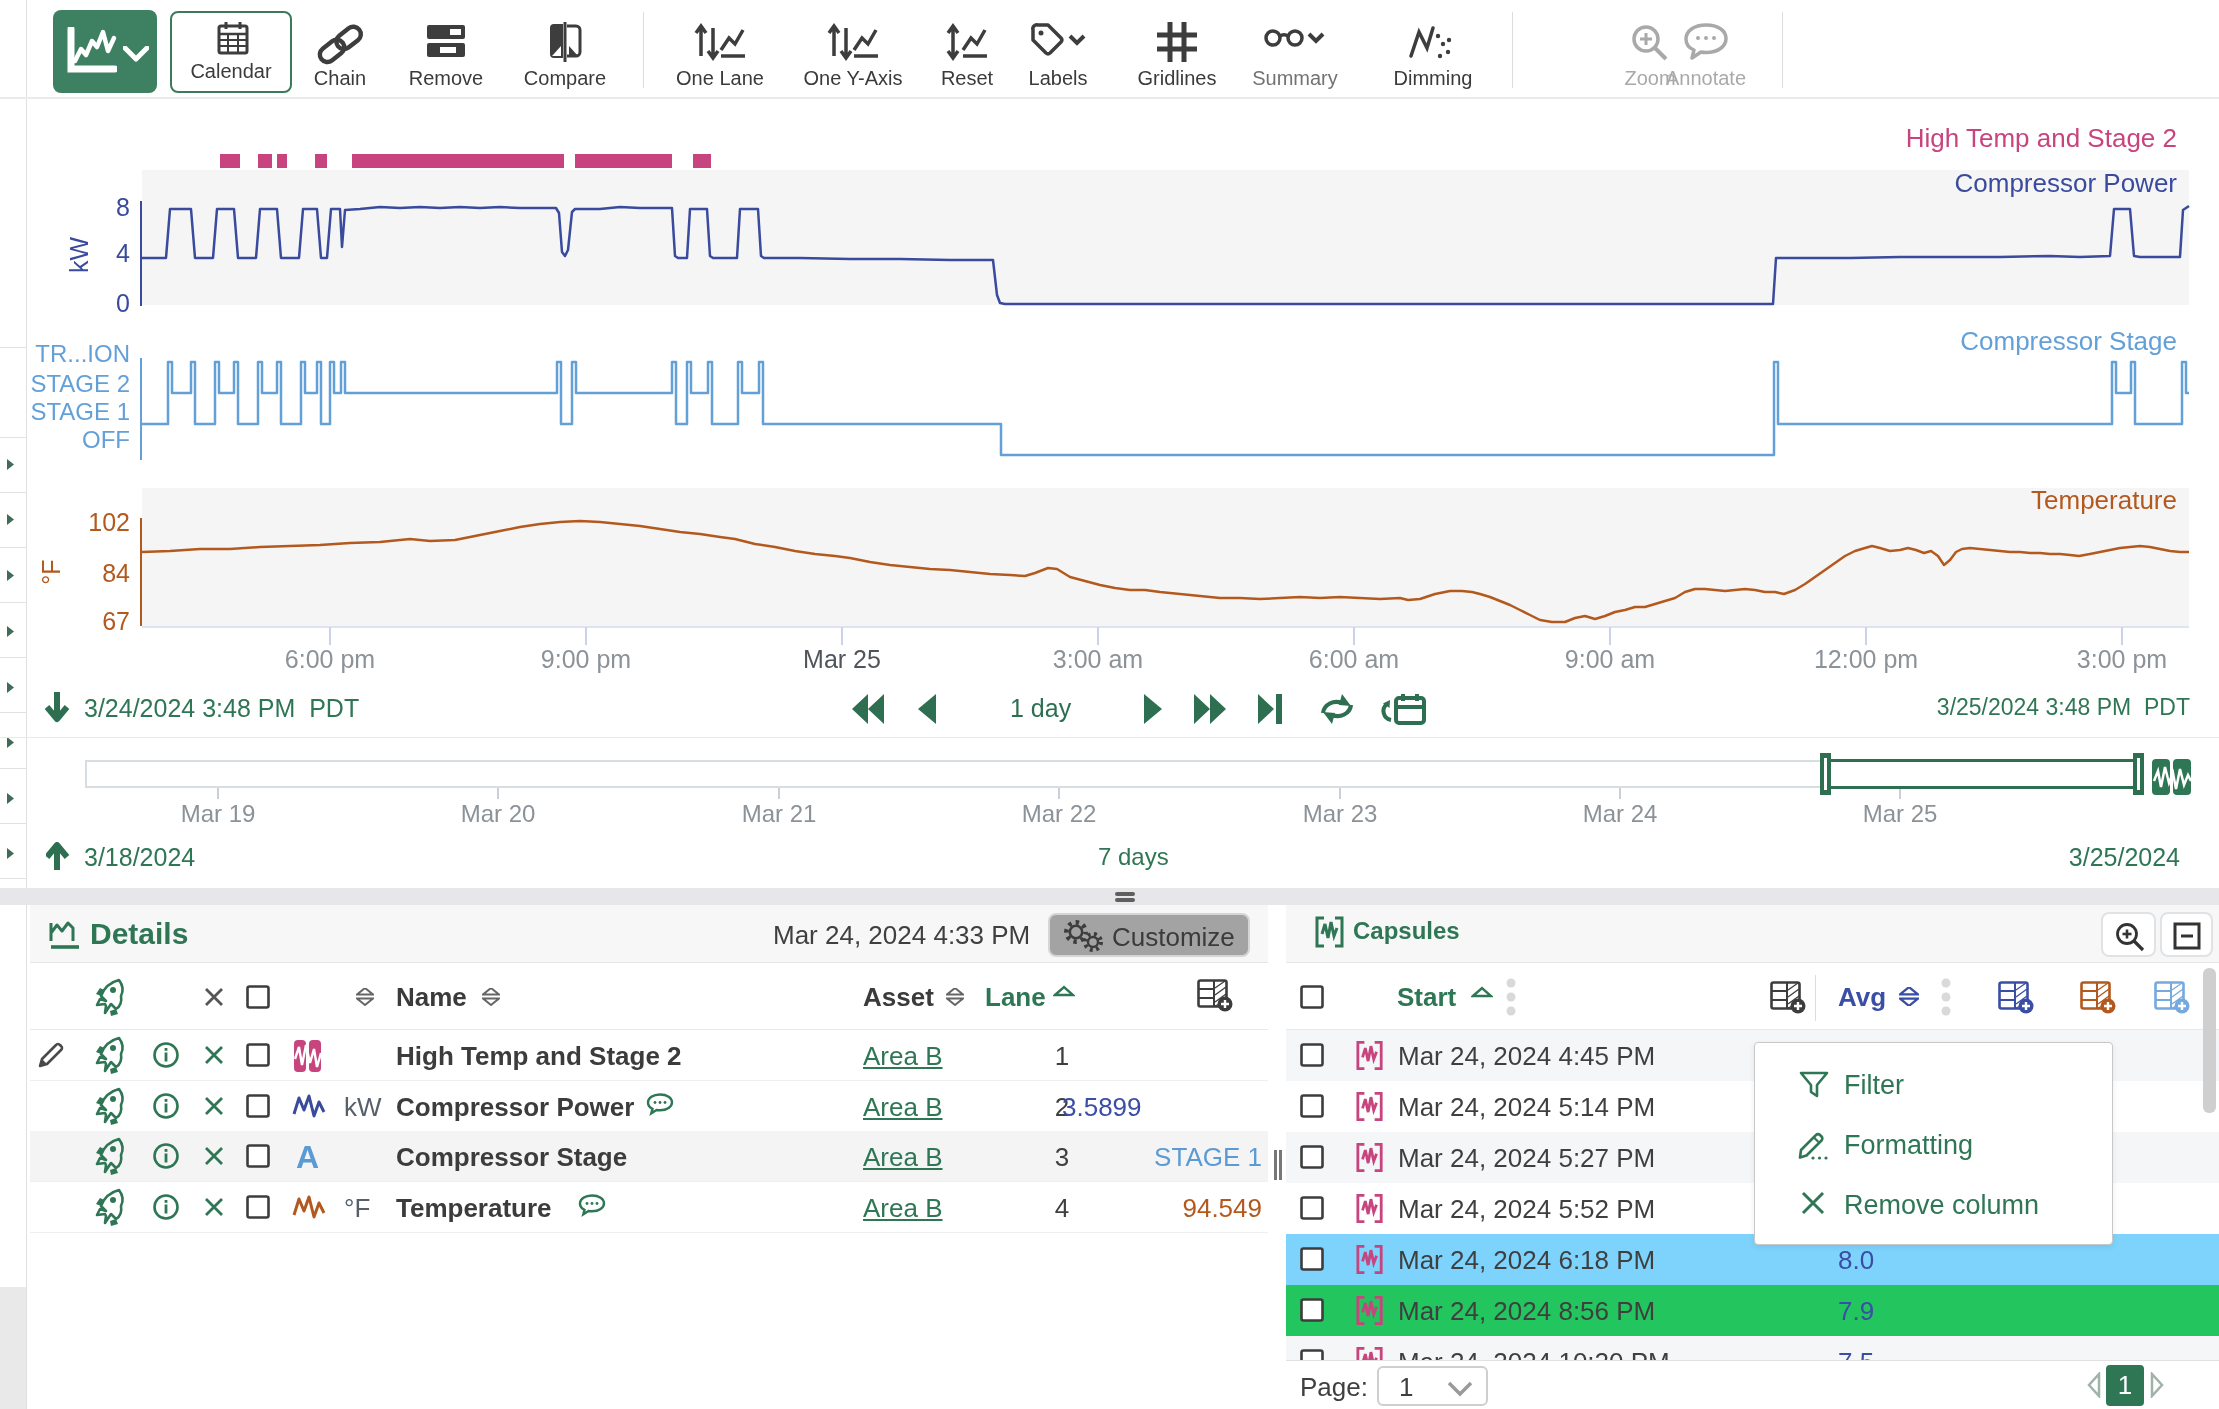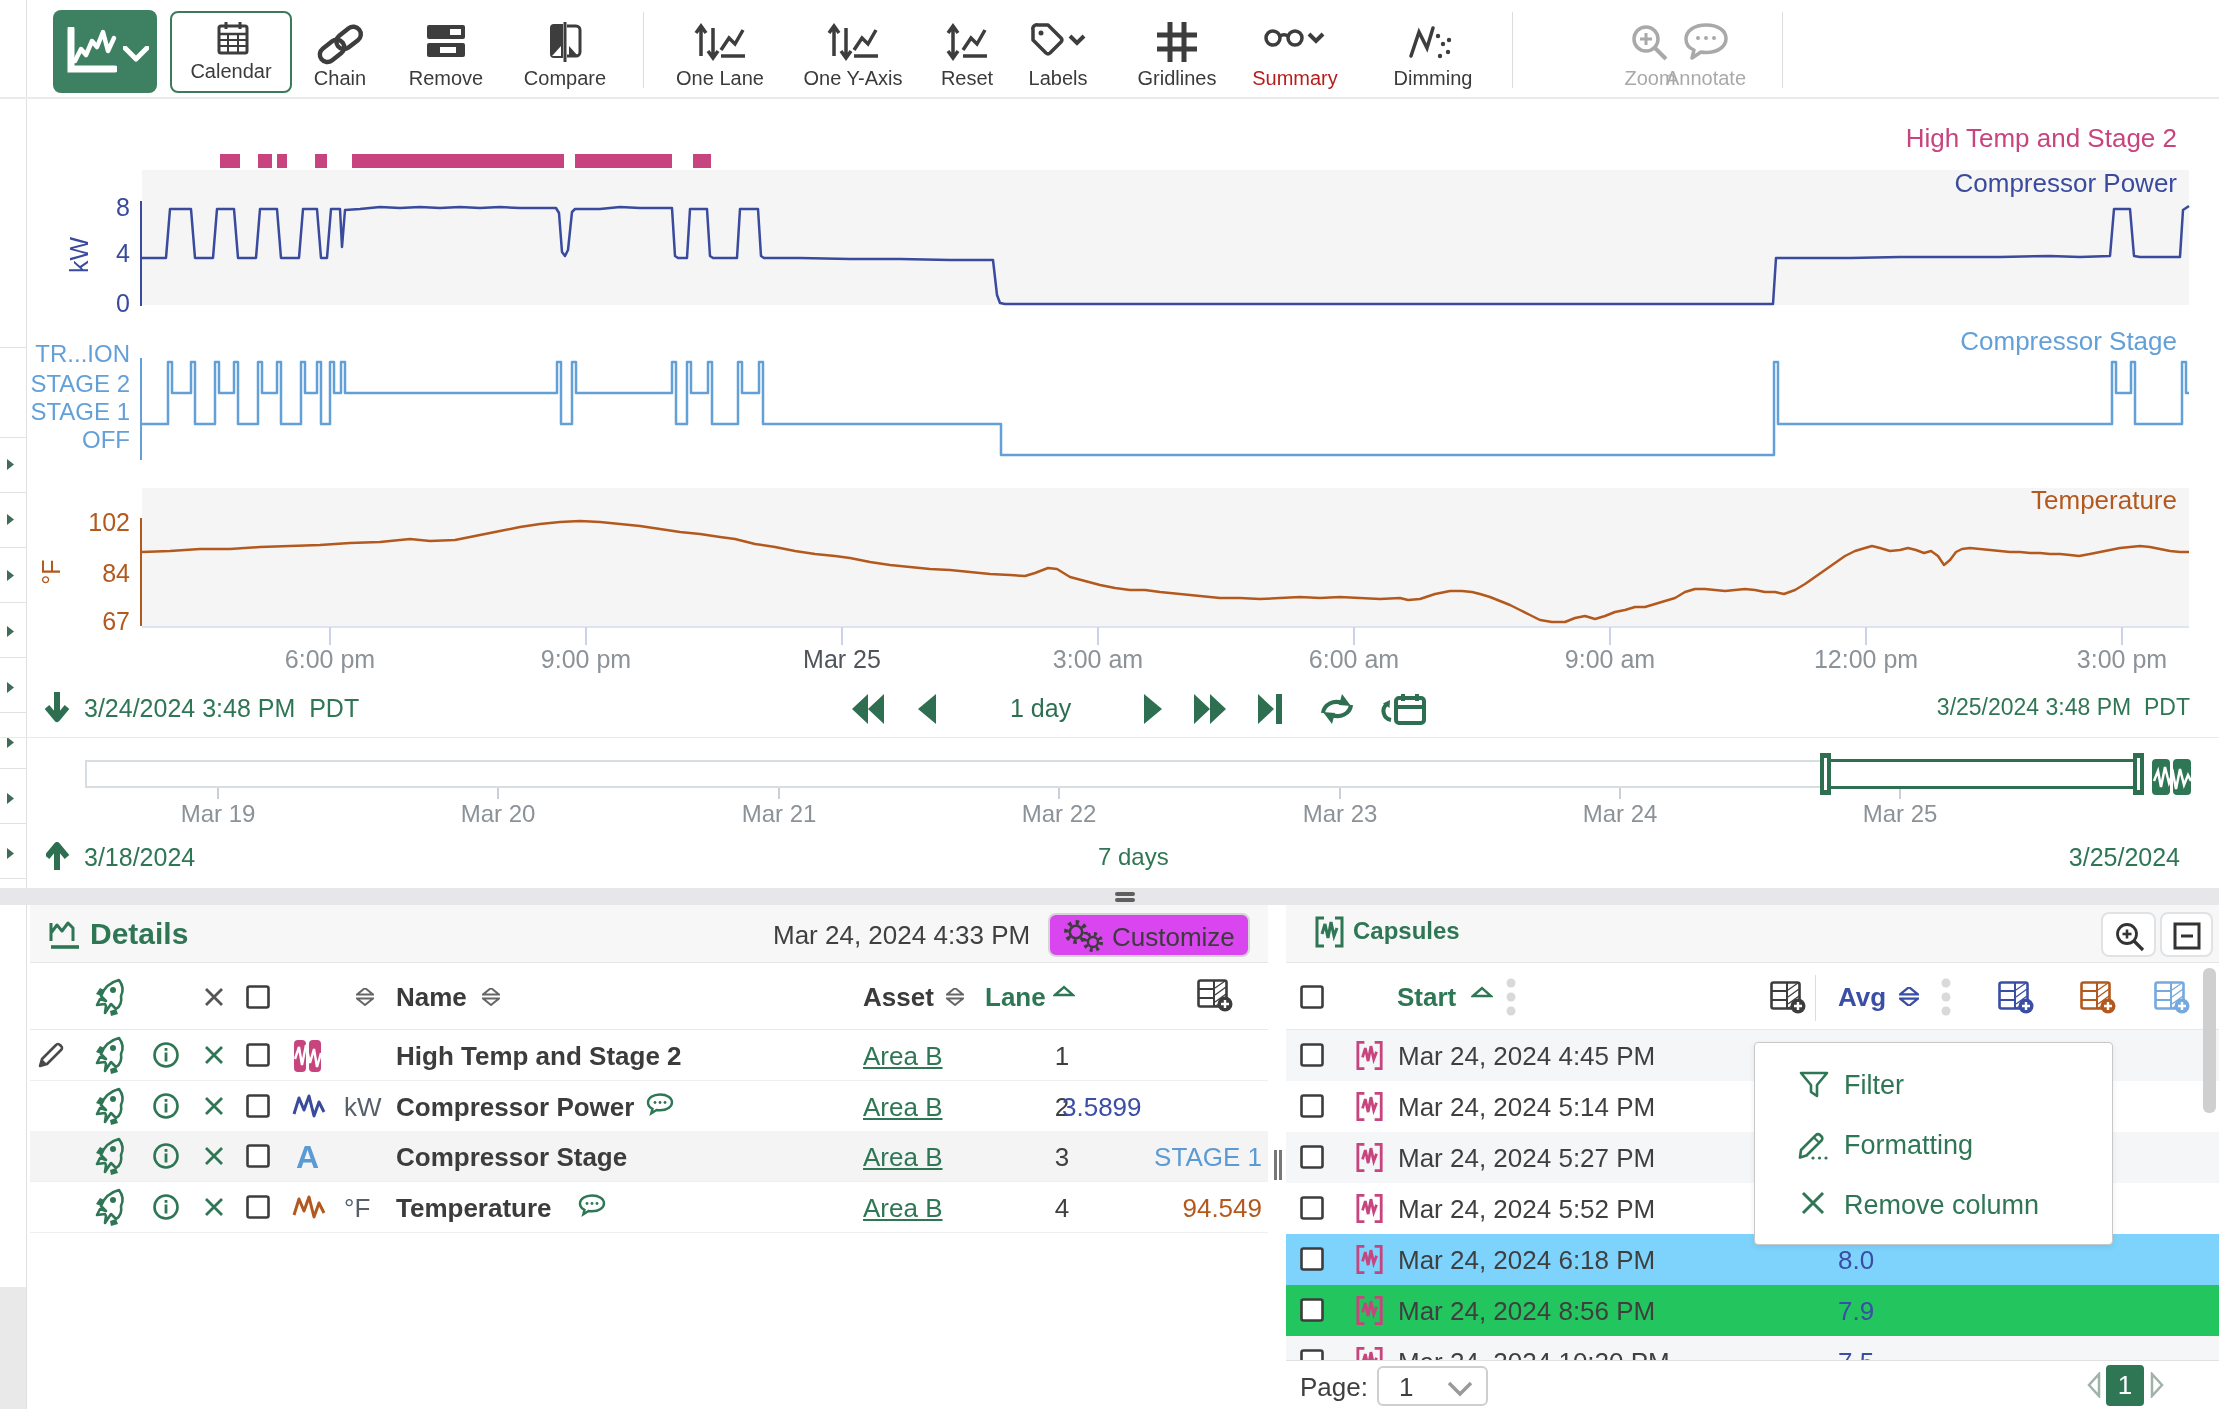--- a/index.html
+++ b/index.html
@@ -147,21 +147,21 @@
   </div>
 <div class="tb-item" style="left:1235px">
     <svg width="64" height="38" viewBox="0 0 64 38">
 <g stroke="#3d3d3d" stroke-width="3.5" fill="none">
 <circle cx="10" cy="16" r="7"></circle>
         <circle cx="32" cy="16" r="7"></circle>
         <path d="M17,14 a5,3 0 0 1 8,0"></path>
 </g>
 <path d="M46,12 L53,19 L60,12" stroke="#3d3d3d" stroke-width="4" fill="none"></path>
 </svg>
-    <div class="lbl" style="color:#b91c1c">Summary</div>
+    <div class="lbl" style="color:#737373">Summary</div>
   </div>
 <div class="tb-item" style="left:1373px">
     <svg width="52" height="42" viewBox="0 0 52 42">
 <path d="M4,34 L12,10 L20,26 L26,6" stroke="#3d3d3d" stroke-width="3.5" fill="none" stroke-linecap="round"></path>
 <g fill="#3d3d3d">
         <circle cx="31" cy="14" r="2.2"></circle>
         <circle cx="36" cy="22" r="2.2"></circle>
         <circle cx="41" cy="30" r="2.2"></circle>
         <circle cx="33" cy="34" r="2.2"></circle>
         <circle cx="42" cy="18" r="2.2"></circle>
@@ -368,21 +368,21 @@
       </g>
 </defs>
   </svg>
 <div class="abs" style="left:30px;width:1238px;top:905px;height:58px;background:#f7f7f8;border-bottom:1px solid #e3e7ea"></div>
 <svg class="abs" style="left:49px;top:919px" width="38" height="32" viewBox="0 0 38 32">
 <path d="M2,22 V4 M2,14 L8,6 L13,12 L19,4 L24,9 L24,22" stroke="#2e7654" stroke-width="3" fill="none" stroke-linejoin="round"></path>
 <path d="M2,28 H30" stroke="#2e7654" stroke-width="3.6"></path>
 </svg>
 <div class="abs" style="left:90px;top:917px;font-size:30px;font-weight:bold;color:#2e7654">Details</div>
 <div class="abs" style="left:773px;top:920px;font-size:26px;color:#3f3f3f">Mar 24, 2024 4:33 PM</div>
-<div class="abs" style="left:1048px;top:913px;width:202px;height:44px;border:2px solid #d5d5d5;border-radius:8px;background:#d946ef">
+<div class="abs" style="left:1048px;top:913px;width:202px;height:44px;border:2px solid #d5d5d5;border-radius:8px;background:#a3a3a3">
 <svg class="abs" style="left:12px;top:5px" width="44" height="34" viewBox="0 0 44 34">
 <g stroke="#3d3d3d" fill="none">
 <circle cx="14" cy="12" r="6.2" stroke-width="2.6"></circle>
 <circle cx="14" cy="12" r="9.6" stroke-width="4.6" stroke-dasharray="3.4,4.2" stroke-dashoffset="1"></circle>
 <circle cx="31" cy="22" r="5" stroke-width="2.4"></circle>
 <circle cx="31" cy="22" r="8" stroke-width="4" stroke-dasharray="2.9,3.5"></circle>
 </g>
     </svg>
 <div class="abs" style="left:62px;top:7px;font-size:26px;color:#3b3b3b">Customize</div>
 </div>

